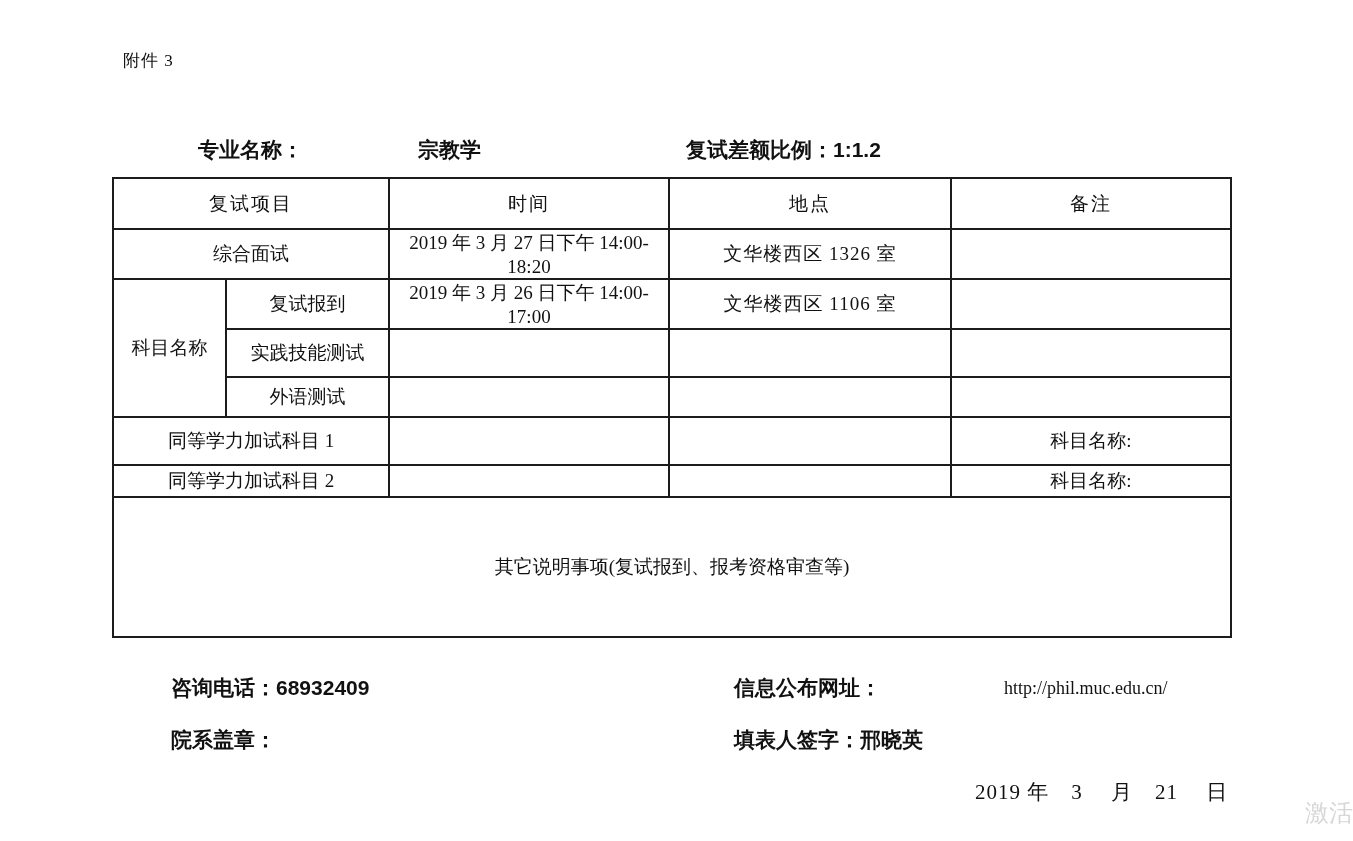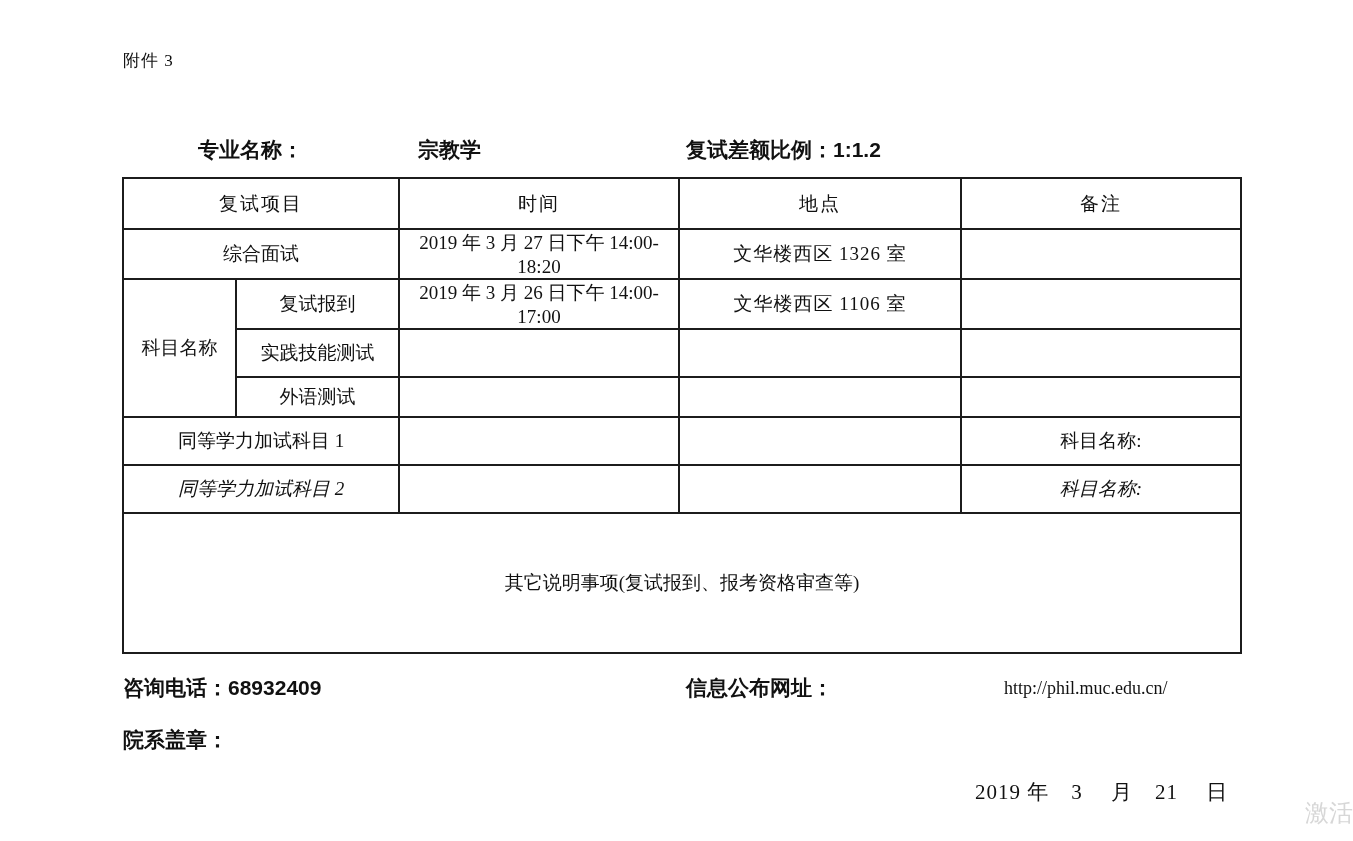--- a/index.html
+++ b/index.html
@@ -26,21 +26,21 @@
     border-bottom:2px solid #000;
     padding:0 18px 2px 20px;
   }
   .meta-row{position:absolute;top:136px;left:0;width:100%;height:30px;
     font-family:"Liberation Sans", sans-serif;font-weight:bold;font-size:21px;}
   .meta-major-label{position:absolute;left:198px;top:0;}
   .meta-major-value{position:absolute;left:418px;top:0;}
   .meta-ratio{position:absolute;left:686px;top:0;}
 
   table.sched{
-    position:absolute;left:122px;top:177px;
+    position:absolute;left:112px;top:177px;
     border-collapse:collapse;table-layout:fixed;
     width:1118px;
     padding-left:32px;
   }
   table.sched td{
     border:2px solid #1c1c1c;
     text-align:center;vertical-align:middle;
     padding:0;overflow:hidden;
     font-family:"Liberation Serif", serif;
     font-size:19px;color:#111;
@@ -56,21 +56,21 @@
     font-size:15px;padding-left:9px;
   }
   td.notes{
     text-align:left;vertical-align:top;
     font-size:17px;padding:4px 8px;
   }
 
   .footer-label{
     position:absolute;
     font-family:"Liberation Sans", sans-serif;
-    font-weight:bold;font-size:21px;white-space:nowrap;
+    font-weight:bold;font-size:21px;white-space:nowrap;margin-left:48px;
   }
   .url-value{
     position:absolute;left:1004px;top:678px;
     font-size:18px;font-family:"Liberation Serif", serif;
   }
   .date-line{
     position:absolute;left:975px;top:778px;
     font-size:21px;font-family:"Liberation Serif", serif;
     white-space:pre;letter-spacing:1px;
   }
@@ -139,36 +139,37 @@
         <td></td>
       </tr>
 
       <tr style="height:48px;margin-left:16px;">
         <td colspan="2">同等学力加试科目 1</td>
         <td class="timecell"></td>
         <td class="placecell"></td>
         <td class="remark-name">科目名称:</td>
       </tr>
 
-      <tr style="height:48px;font-style:italic;">
+      <tr style="height:32px;">
         <td colspan="2">同等学力加试科目 2</td>
         <td class="timecell"></td>
         <td class="placecell"></td>
         <td class="remark-name">科目名称:</td>
       </tr>
 
       <tr style="height:140px;">
         <td class="notes" colspan="5">其它说明事项(复试报到、报考资格审查等)</td>
       </tr>
     </tbody>
   </table>
 
   <div class="footer-label" style="left:123px;top:674px;">咨询电话：68932409</div>
   <div class="footer-label" style="left:686px;top:674px;">信息公布网址：</div>
   <div class="url-value">http://phil.muc.edu.cn/</div>
 
   <div class="footer-label" style="left:123px;top:726px;">院系盖章：</div>
+  <div class="footer-label" style="left:686px;top:726px;">填表人签字：邢晓英</div>
 
   <div class="date-line">2019 年　3　 月　21　 日</div>
 
   <div class="watermark">激活</div>
 
 </div>
 
 </body></html>

